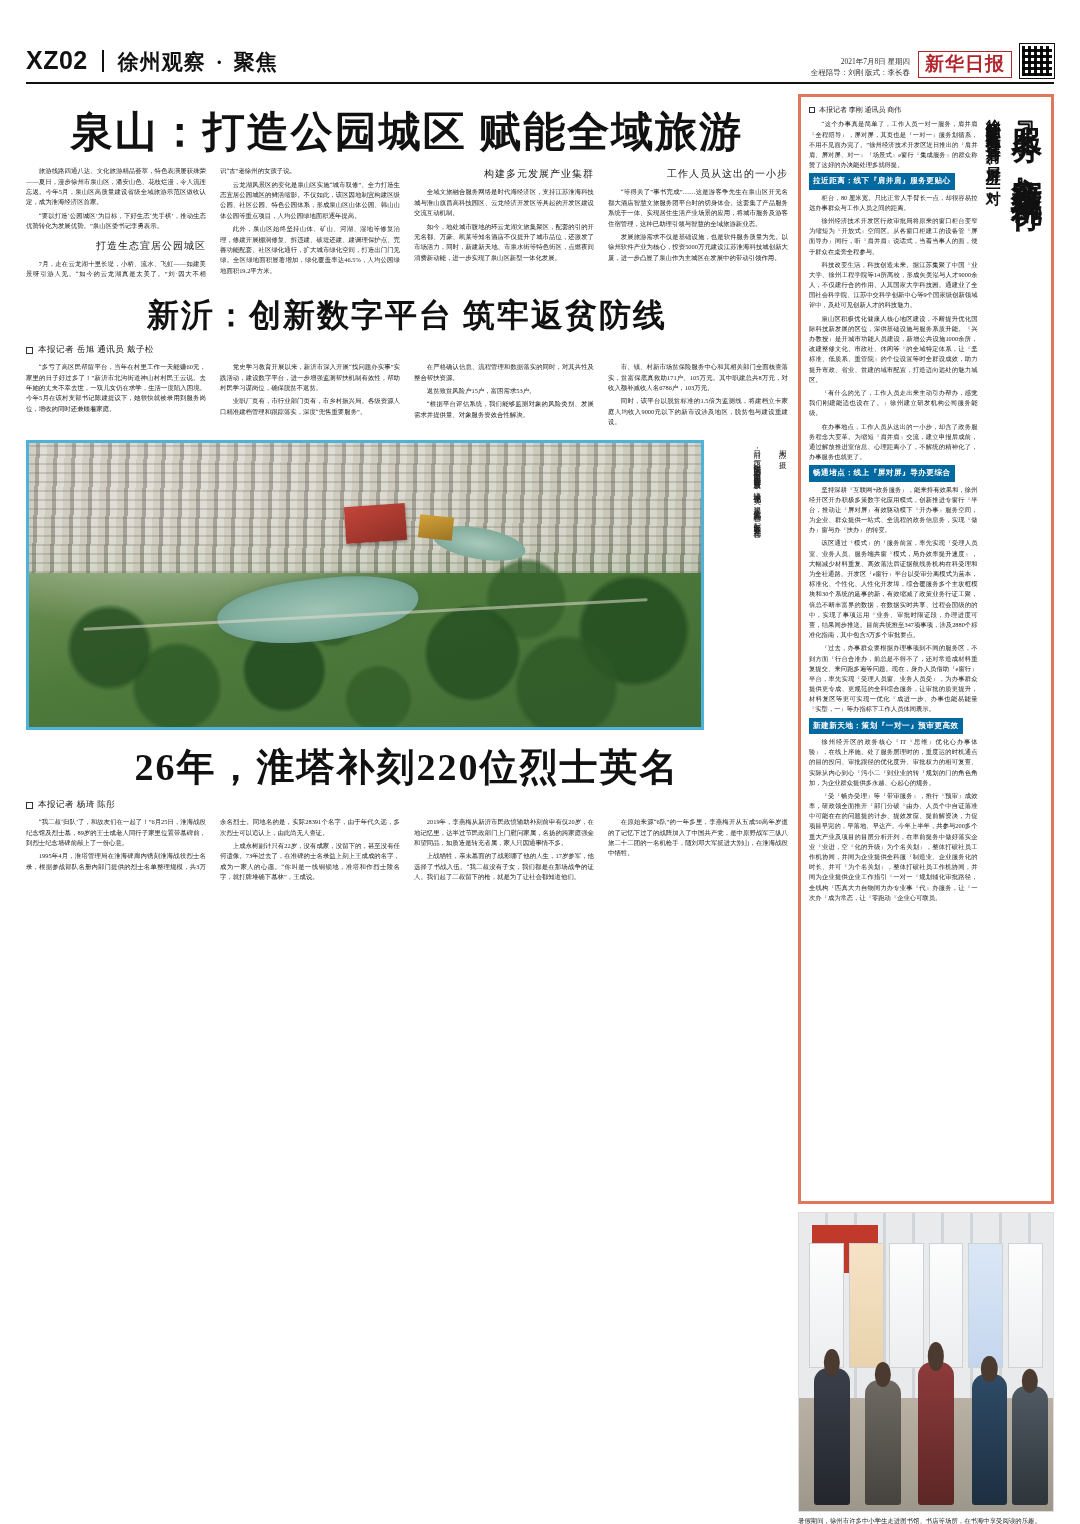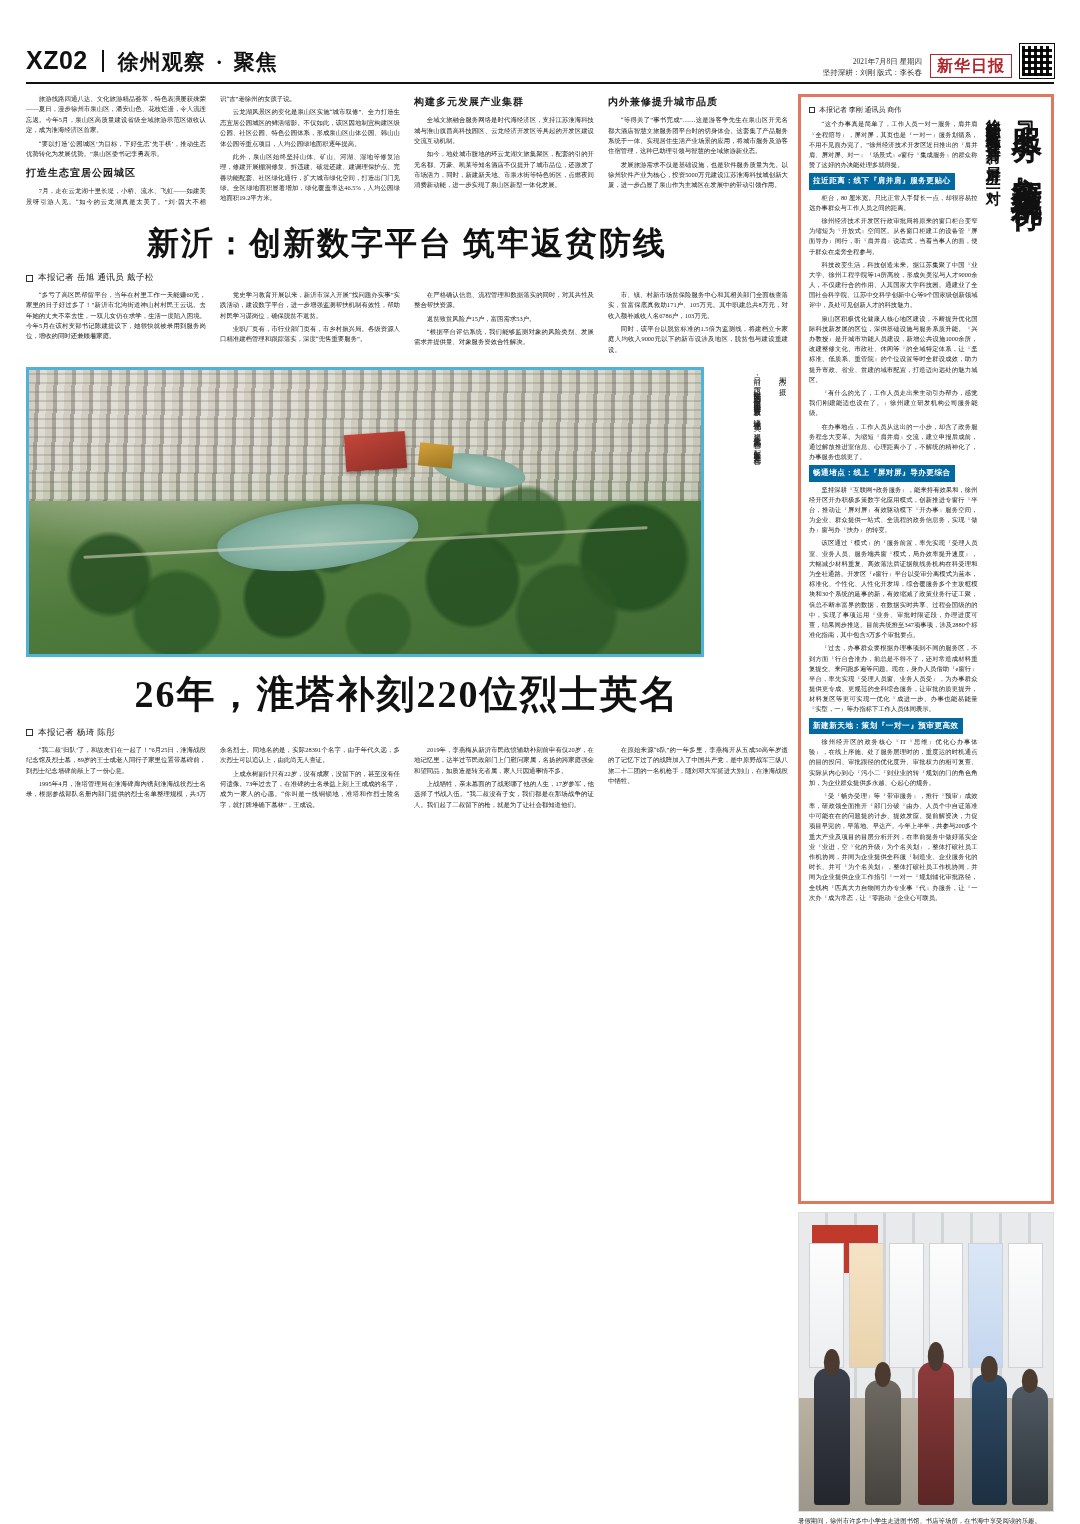--- a/index.html
+++ b/index.html
@@ -55,21 +55,21 @@
   }
   .mh-meta {
     text-align: right;
     font-size: 7.5px;
     line-height: 1.5;
     color: #333;
   }
   .mh-logo {
     border: 1px solid #b1272d;
     color: #b1272d;
-    font-size: 16px;
+    font-size: 19px;
     font-weight: bold;
     padding: 2px 6px;
     letter-spacing: 1px;
     line-height: 1.1;
   }
   .mh-qr {
     width: 34px; height: 34px;
     background:
       repeating-linear-gradient(0deg,#111 0 3px,#fff 3px 6px),
       repeating-linear-gradient(90deg,#111 0 3px,#fff 3px 6px);
@@ -121,22 +121,22 @@
     column-gap: 14px;
     font-size: 6.4px;
     line-height: 1.62;
     text-align: justify;
     color: #1a1a1a;
     hyphens: auto;
     overflow: hidden;
   }
   .cols p { margin: 0 0 3px 0; text-indent: 2em; }
   .cols .sub {
-    text-align: left;
-    font-weight: bold;
+    text-align: right;
+    font-weight: normal;
     font-size: 10px;
     margin: 6px 0 5px;
     text-indent: 0;
     letter-spacing: 1px;
   }
   .c4 { column-count: 4; }
   .c4b { column-count: 4; }
 
   
   .photo-block {
@@ -369,43 +369,44 @@
     <div class="mh-left">
       <span class="mh-code">XZ02</span>
       <span class="mh-divider"></span>
       <span class="mh-section">徐州观察</span>
       <span class="mh-section">·</span>
       <span class="mh-section">聚焦</span>
     </div>
     <div class="mh-right">
       <div class="mh-meta">
         <div>2021年7月8日 星期四</div>
-        <div>坚持深耕：刘刚    版式：李长春</div>
+        <div>全程陪导：刘刚    版式：李长春</div>
       </div>
       <div class="mh-logo">新华日报</div>
       <div class="mh-qr"></div>
     </div>
   </div>
 
   <div class="body-wrap">
 
     <div class="left-col">
 
       <div>
+        <div class="headline h1">泉山：打造公园城区  赋能全域旅游</div>
         <div class="cols c4">
           <p>旅游线路四通八达、文化旅游精品荟萃，特色表演屡获殊荣——夏日，漫步徐州市泉山区，潘安山色、花枝烂漫，令人流连忘返。今年5月，泉山区高质量建设省级全域旅游示范区做收认定，成为淮海经济区首家。</p>
           <p>“要以打造‘公园城区’为目标，下好生态‘先手棋’，推动生态优势转化为发展优势。”泉山区委书记李勇表示。</p>
           <p class="sub">打造生态宜居公园城区</p>
           <p>7月，走在云龙湖十里长堤，小桥、流水、飞虹——如建美景呀引游人见。“如今的云龙湖真是太美了。”刘·因大不相识“古”老徐州的女孩子说。</p>
           <p>云龙湖风景区的变化是泉山区实施“城市双修”、全力打造生态宜居公园城区的鲜活缩影。不仅如此，该区因地制宜构建区级公园、社区公园、特色公园体系，形成泉山区山体公园、韩山山体公园等重点项目，人均公园绿地面积逐年提高。</p>
           <p>此外，泉山区始终坚持山体、矿山、河湖、湿地等修复治理，修建开展棚洞修复、拆违建、破堤还建、建调理保护点、完善功能配套、社区绿化通行，扩大城市绿化空间，打造出门门见绿。全区绿地面积显著增加，绿化覆盖率达46.5%，人均公园绿地面积19.2平方米。</p>
           <p class="sub">构建多元发展产业集群</p>
           <p>全域文旅融合服务网络是时代海经济区，支持江苏淮海科技城与淮山旗昌高科技园区、云龙经济开发区等具起的开发区建设交流互动机制。</p>
           <p>如今，地处城市腹地的环云龙湖文旅集聚区，配套的引的开元名都、万豪、凯莱等知名酒店不仅提升了城市品位，还激发了市场活力，同时，新建新天地、市泉水街等特色街区，点燃夜间消费新动能，进一步实现了泉山区新型一体化发展。</p>
-          <p class="sub">内外兼修提升城市品质</p>
+          <p class="sub">工作人员从这出的一小步</p>
           <p>“等得关了”事书完成”……这是游客争先生在泉山区开元名都大酒店智慧文旅服务团平台时的切身体会。这套集了产品服务系统于一体、实现居住生活产业场景的应用，将城市服务及游客住宿管理，这种已助理引领与智慧的全域旅游新业态。</p>
           <p>发展旅游需求不仅是基础设施，也是软件服务质量为先。以徐州软件产业为核心，投资5000万元建设江苏淮海科技城创新大厦，进一步凸显了泉山作为主城区在发展中的带动引领作用。</p>
         </div>
       </div>
 
       <div>
         <div class="headline h2">新沂：创新数字平台  筑牢返贫防线</div>
         <div class="byline">
           <span class="box"></span><span>本报记者 岳旭 通讯员 戴子松</span>
         </div>

